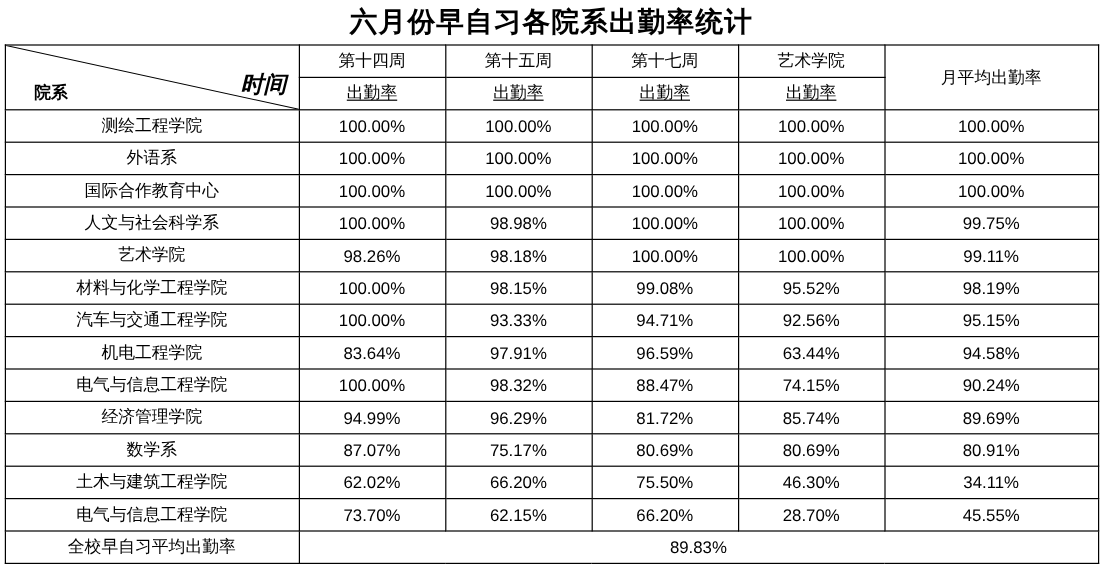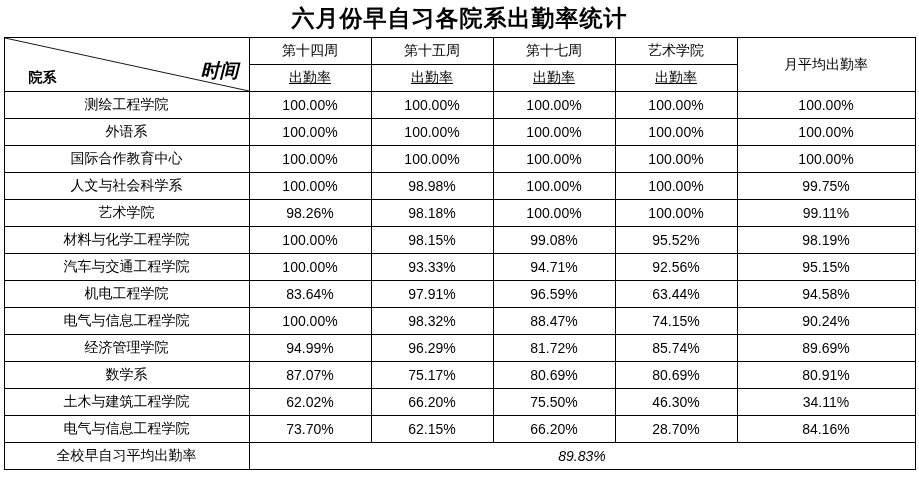--- a/index.html
+++ b/index.html
@@ -116,21 +116,20 @@
     font-size: 15px;
     font-weight: bold;
     font-family: "Liberation Serif", serif;
     height: 30px;
   }
   td.total-value {
     font-size: 15px;
     font-weight: normal;
     font-family: "Liberation Sans", sans-serif;
     height: 30px;
-    font-style: italic;
   }
 </style>
 </head>
 <body>
 
 <div class="page">
 
   <div class="title">六月份早自习各院系出勤率统计</div>
 
   <table class="grid">
@@ -259,21 +258,21 @@
         <td class="val">75.50%</td>
         <td class="val">46.30%</td>
         <td class="avg">34.11%</td>
       </tr>
       <tr>
         <td class="dept">电气与信息工程学院</td>
         <td class="val">73.70%</td>
         <td class="val">62.15%</td>
         <td class="val">66.20%</td>
         <td class="val">28.70%</td>
-        <td class="avg">84.16%</td>
+        <td class="avg">45.55%</td>
       </tr>
 
       <tr>
         <td class="total-label">全校早自习平均出勤率</td>
         <td class="total-value" colspan="5">89.83%</td>
       </tr>
     </tbody>
   </table>
 
 </div>

